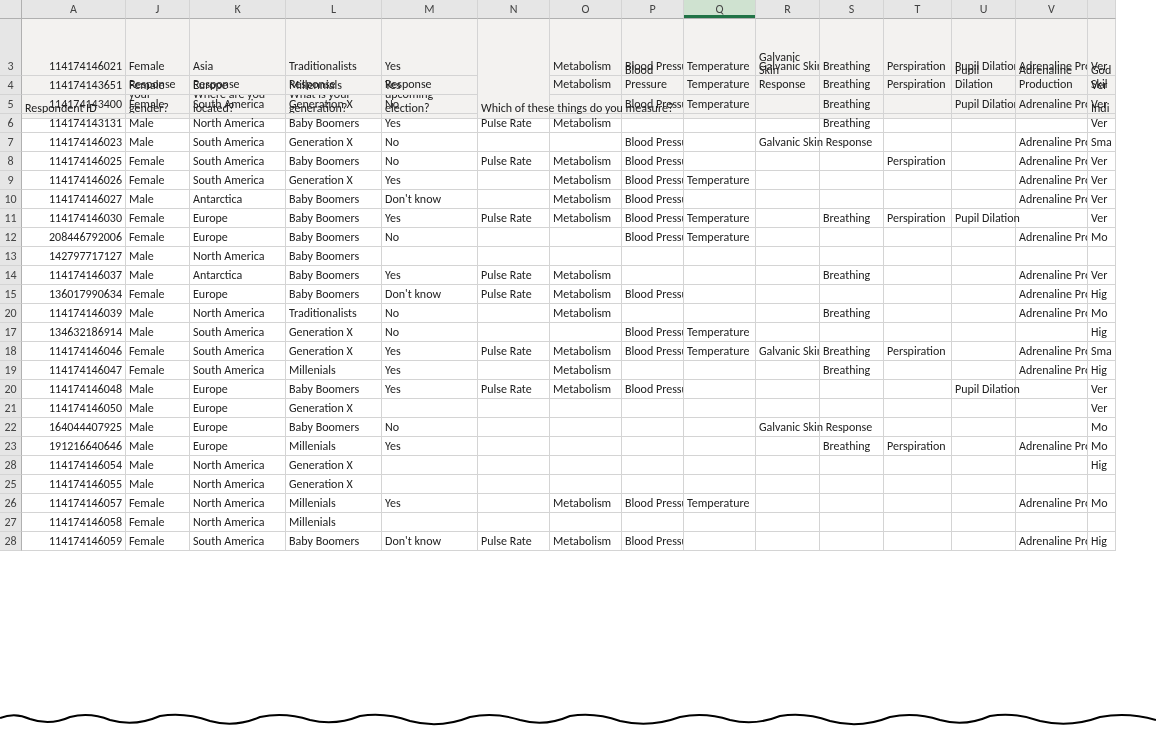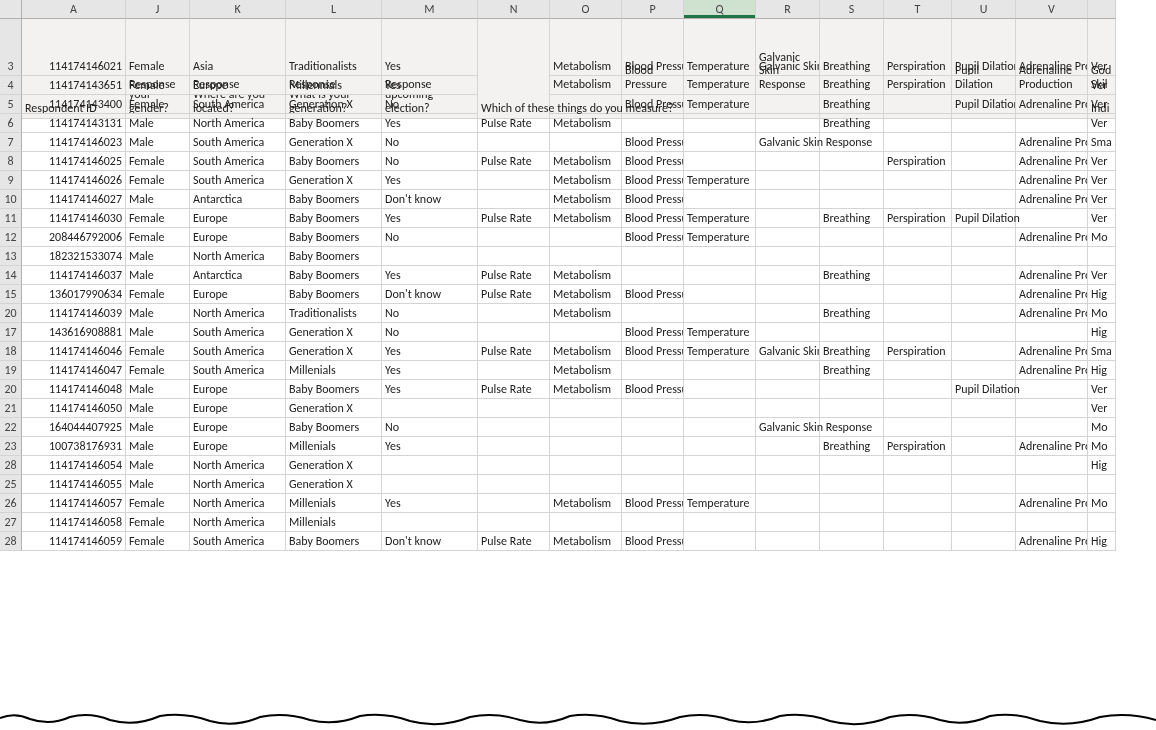--- a/index.html
+++ b/index.html
@@ -267,21 +267,21 @@
     <div class="cell"></div>
     <div class="cell">Blood Pressure</div>
     <div class="cell">Temperature</div>
     <div class="cell"></div>
     <div class="cell"></div>
     <div class="cell"></div>
     <div class="cell"></div>
     <div class="cell">Adrenaline Production</div>
     <div class="cell">Mo</div>
     <div class="rcell">13</div>
-    <div class="cell num">182321533074</div>
+    <div class="cell num">142797717127</div>
     <div class="cell">Male</div>
     <div class="cell">North America</div>
     <div class="cell">Baby Boomers</div>
     <div class="cell"></div>
     <div class="cell"></div>
     <div class="cell"></div>
     <div class="cell"></div>
     <div class="cell"></div>
     <div class="cell"></div>
     <div class="cell"></div>
@@ -331,21 +331,21 @@
     <div class="cell">Metabolism</div>
     <div class="cell"></div>
     <div class="cell"></div>
     <div class="cell"></div>
     <div class="cell">Breathing</div>
     <div class="cell"></div>
     <div class="cell"></div>
     <div class="cell">Adrenaline Production</div>
     <div class="cell">Mo</div>
     <div class="rcell">17</div>
-    <div class="cell num">143616908881</div>
+    <div class="cell num">134632186914</div>
     <div class="cell">Male</div>
     <div class="cell">South America</div>
     <div class="cell">Generation X</div>
     <div class="cell">No</div>
     <div class="cell"></div>
     <div class="cell"></div>
     <div class="cell">Blood Pressure</div>
     <div class="cell">Temperature</div>
     <div class="cell"></div>
     <div class="cell"></div>
@@ -427,21 +427,21 @@
     <div class="cell"></div>
     <div class="cell"></div>
     <div class="cell"></div>
     <div class="cell ovf" style="white-space: nowrap;">Galvanic Skin Response</div>
     <div class="cell"></div>
     <div class="cell"></div>
     <div class="cell"></div>
     <div class="cell"></div>
     <div class="cell">Mo</div>
     <div class="rcell">23</div>
-    <div class="cell num">100738176931</div>
+    <div class="cell num">191216640646</div>
     <div class="cell">Male</div>
     <div class="cell">Europe</div>
     <div class="cell">Millenials</div>
     <div class="cell">Yes</div>
     <div class="cell"></div>
     <div class="cell"></div>
     <div class="cell"></div>
     <div class="cell"></div>
     <div class="cell"></div>
     <div class="cell">Breathing</div>

